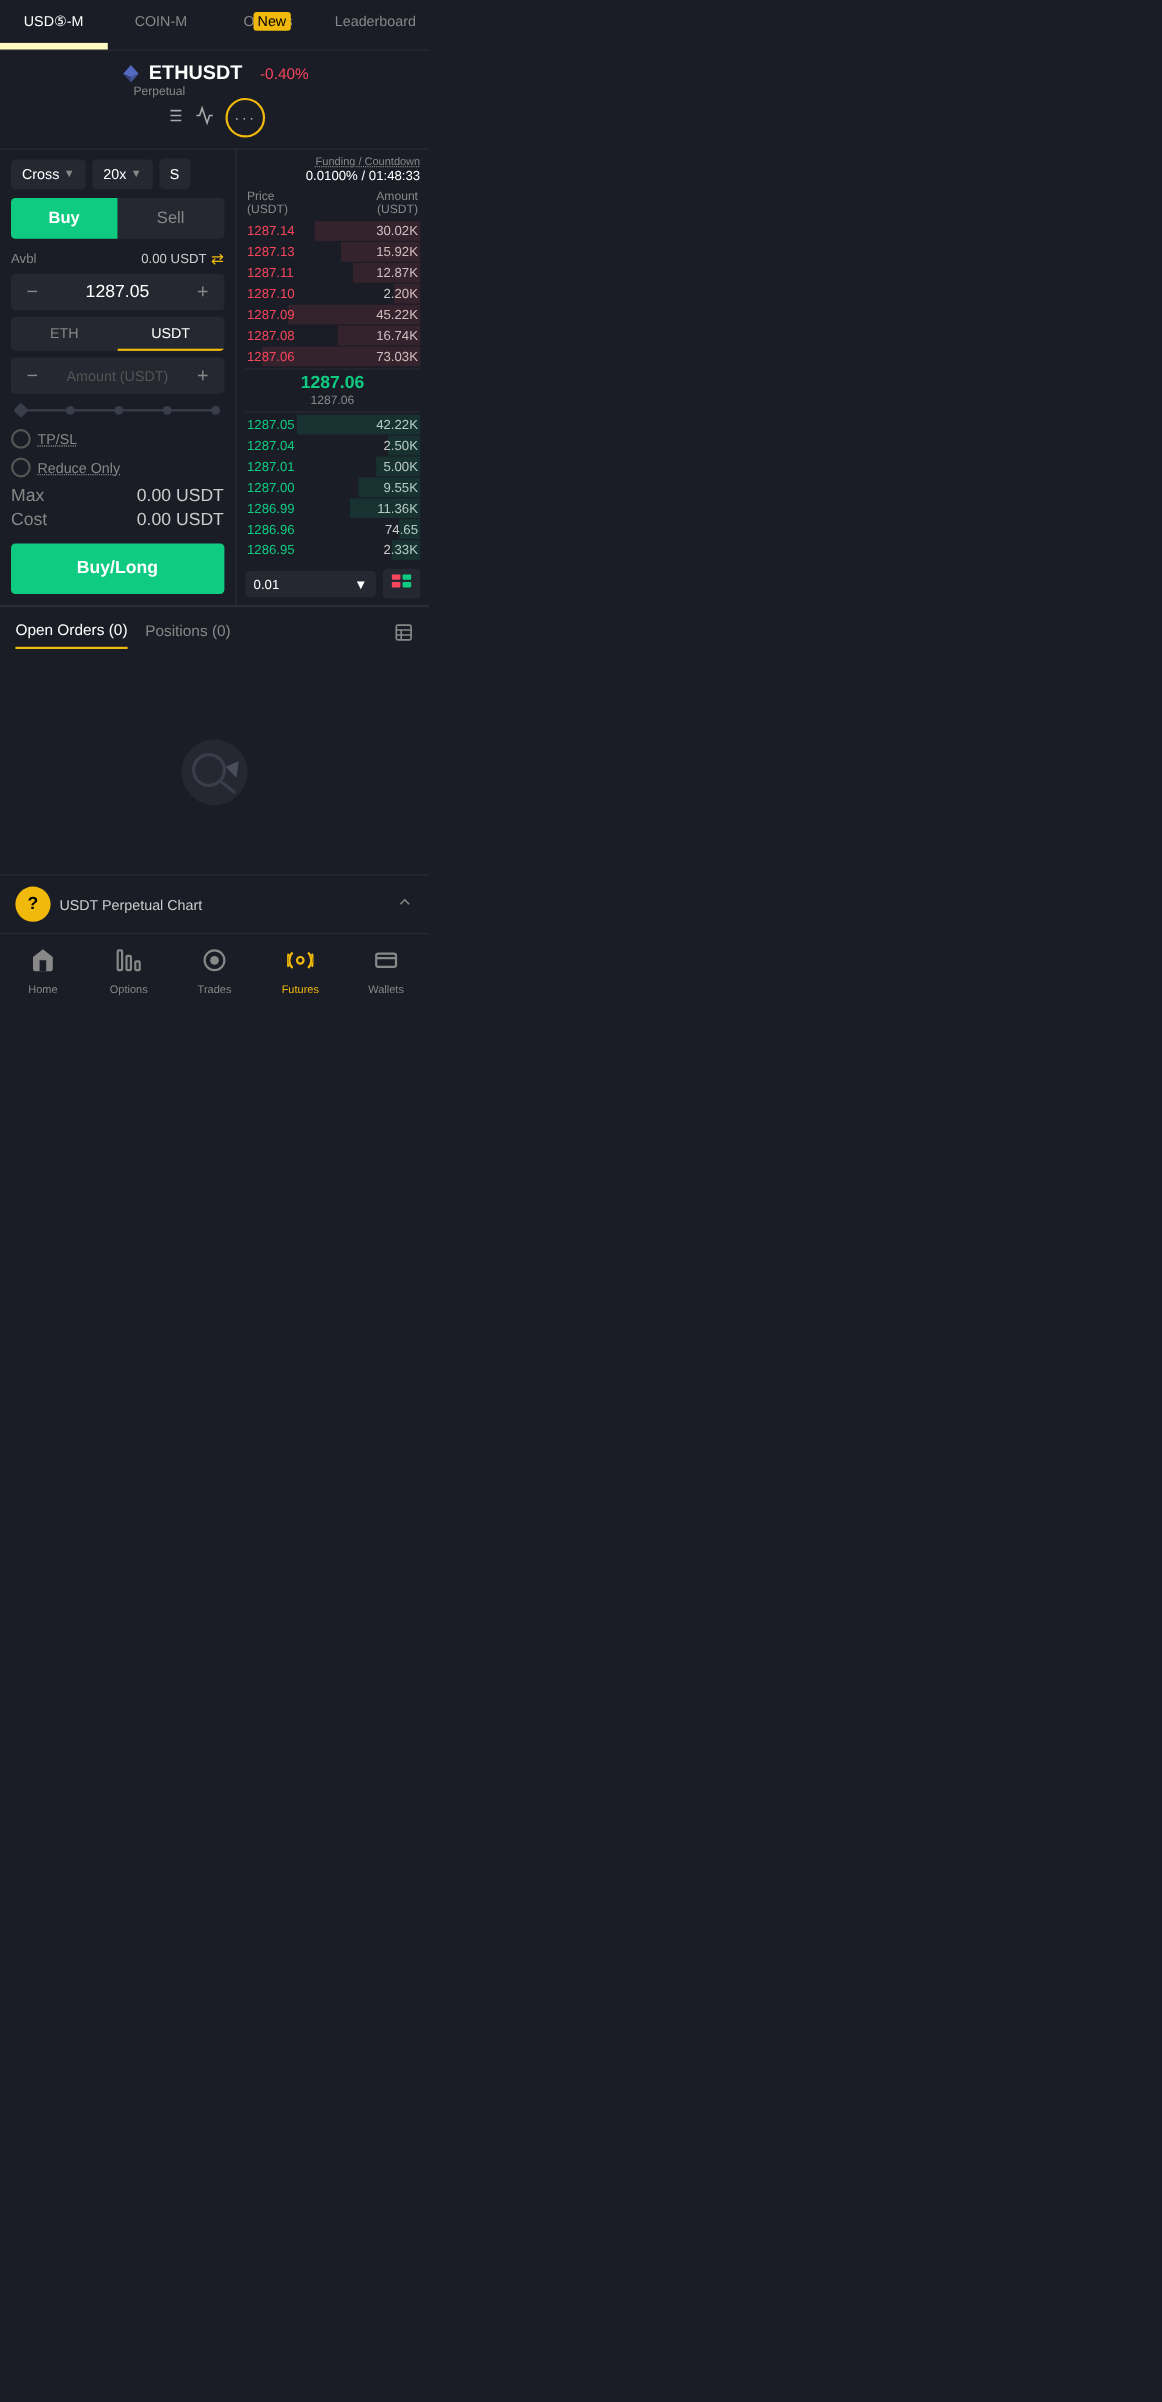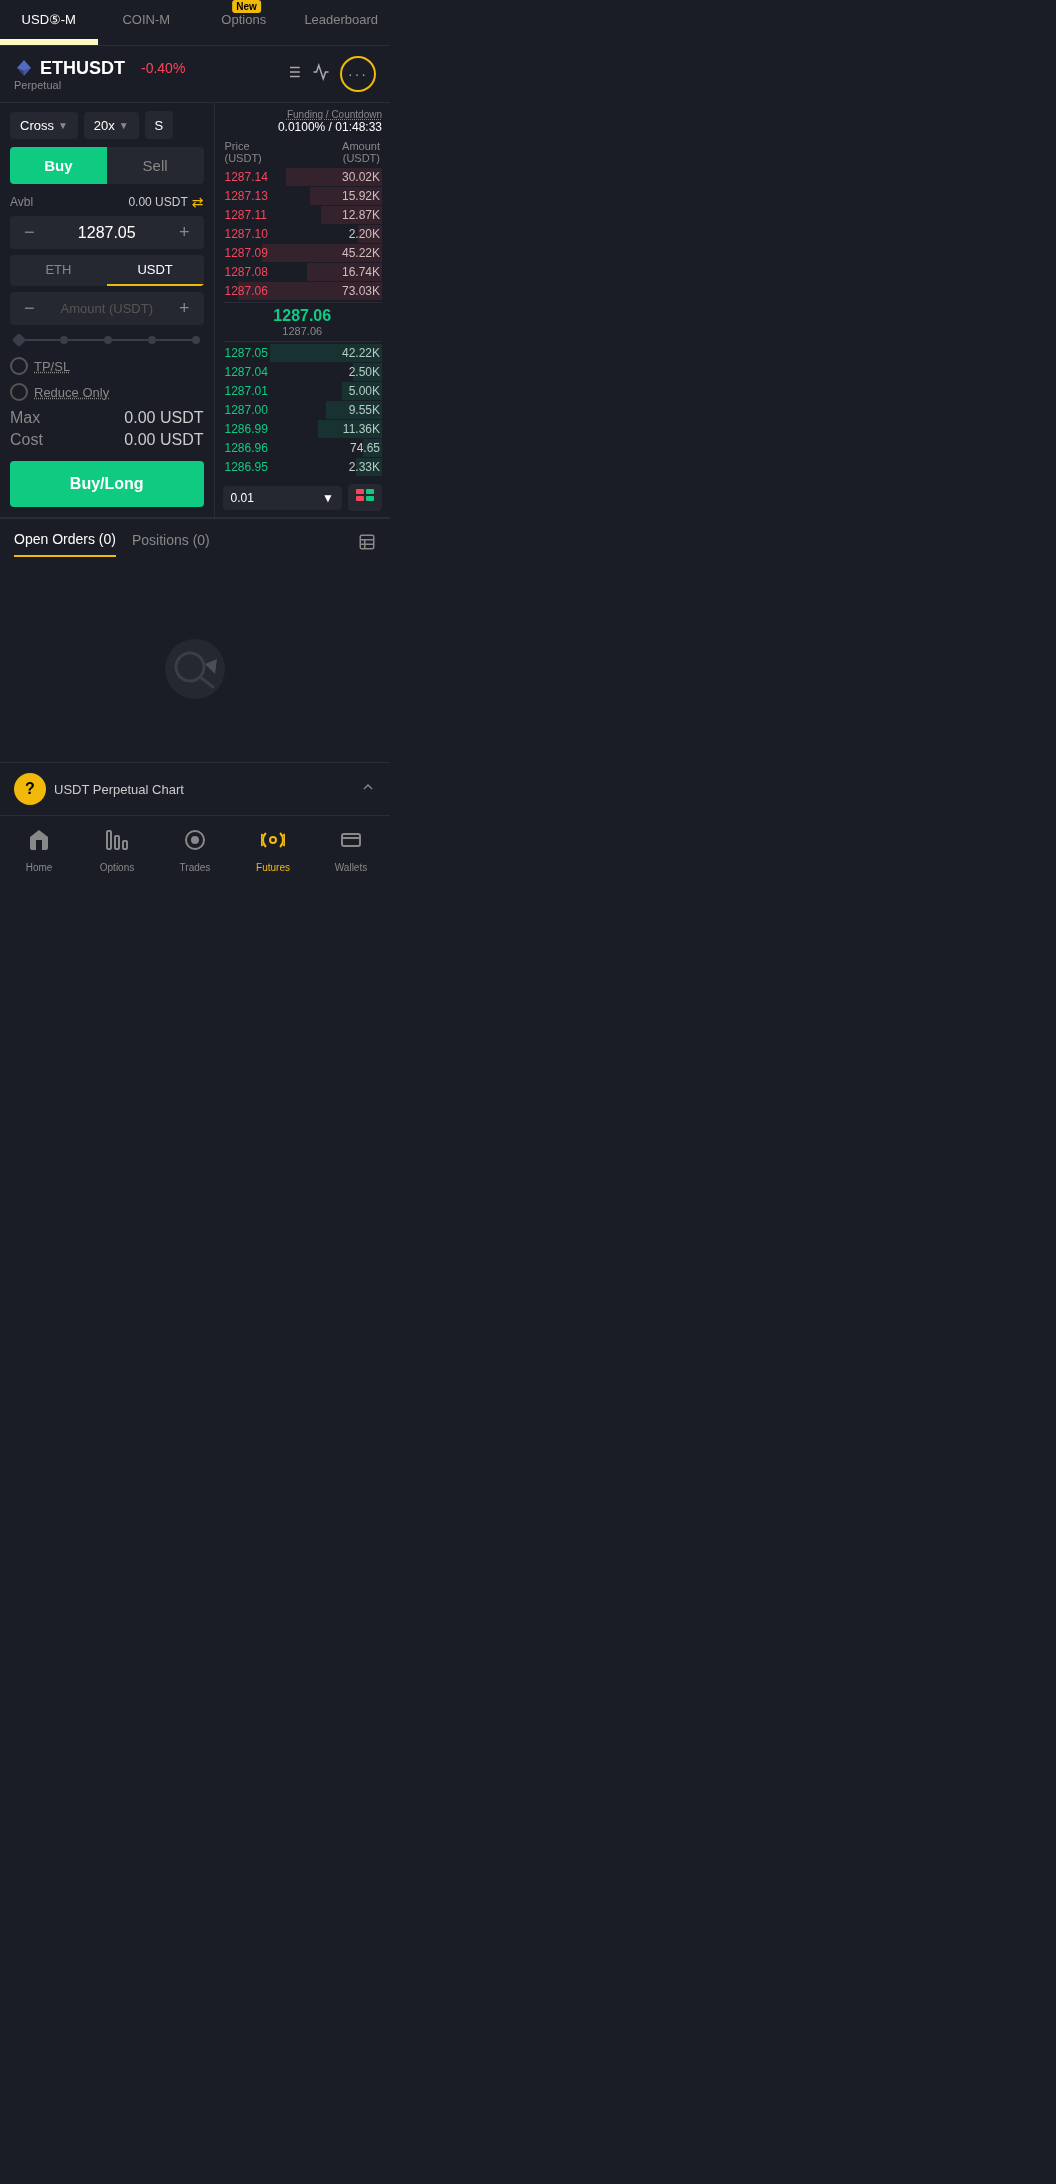--- a/index.html
+++ b/index.html
@@ -29,53 +29,54 @@
       font-size: 13px;
       cursor: pointer;
       position: relative;
     }
     .top-nav-tab.active {
       color: #fff;
       border-bottom: 6px solid #fef9c3;
     }
     .new-badge {
       position: absolute;
-      top: 0;
+      top: 11px;
       right: 50%;
       transform: translateX(60%);
       background: #f0b90b;
       color: #000;
-      font-size: 10px;
+      font-size: 13px;
       padding: 1px 4px;
       border-radius: 3px;
-      font-weight: bold;
+      font-weight: normal;
     }
 
     
     .header {
       display: flex;
       align-items: center;
       padding: 10px 14px;
       background: #1a1d26;
+      flex-direction: column;
     }
     .header-symbol {
       font-size: 18px;
       font-weight: bold;
       color: #fff;
     }
     .header-change {
       margin-left: 10px;
       color: #f6465d;
       font-size: 14px;
       font-weight: 500;
     }
     .header-subtitle {
       color: #888;
       font-size: 11px;
-      margin-left: 0;
+      margin-left: 12px;
     }
     .header-left {
       flex: 1;
     }
     .header-actions {
       display: flex;
       gap: 10px;
       align-items: center;
     }
     .header-action-btn {

